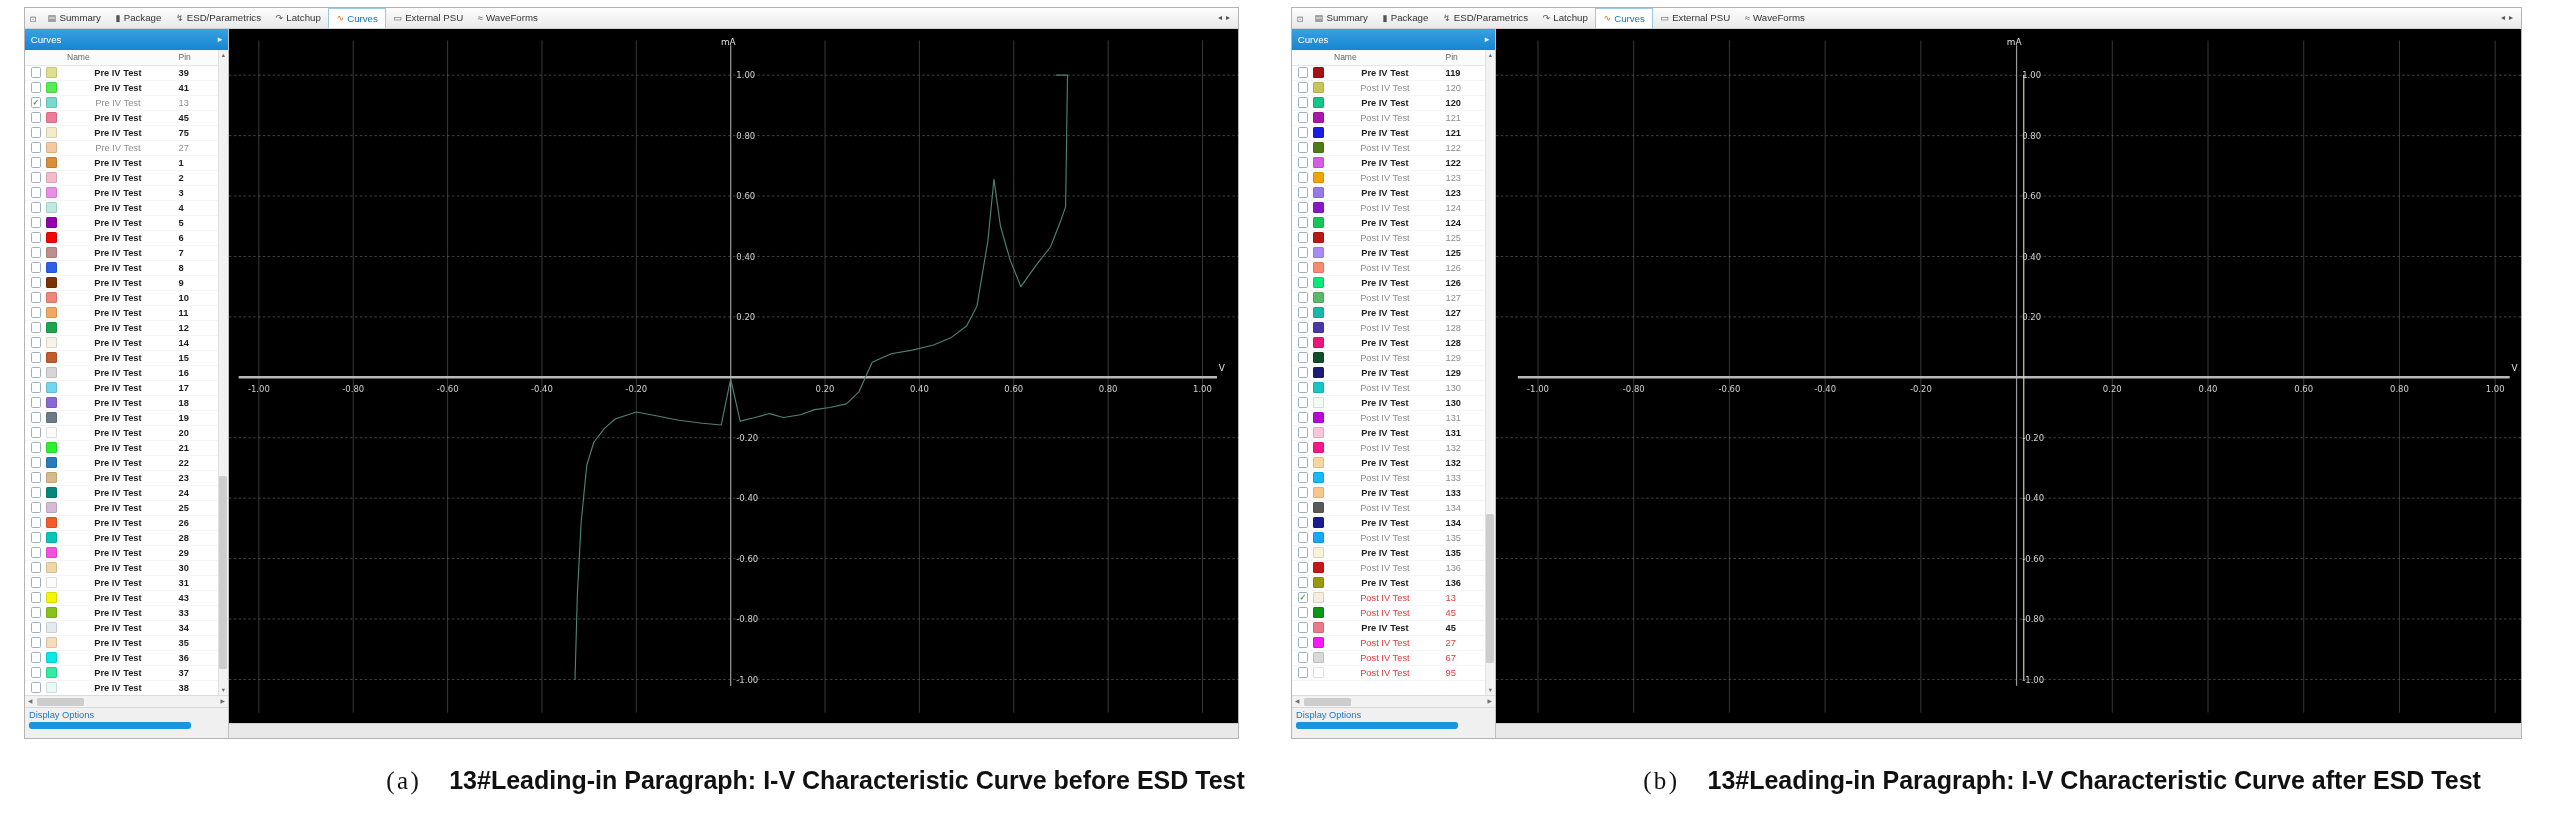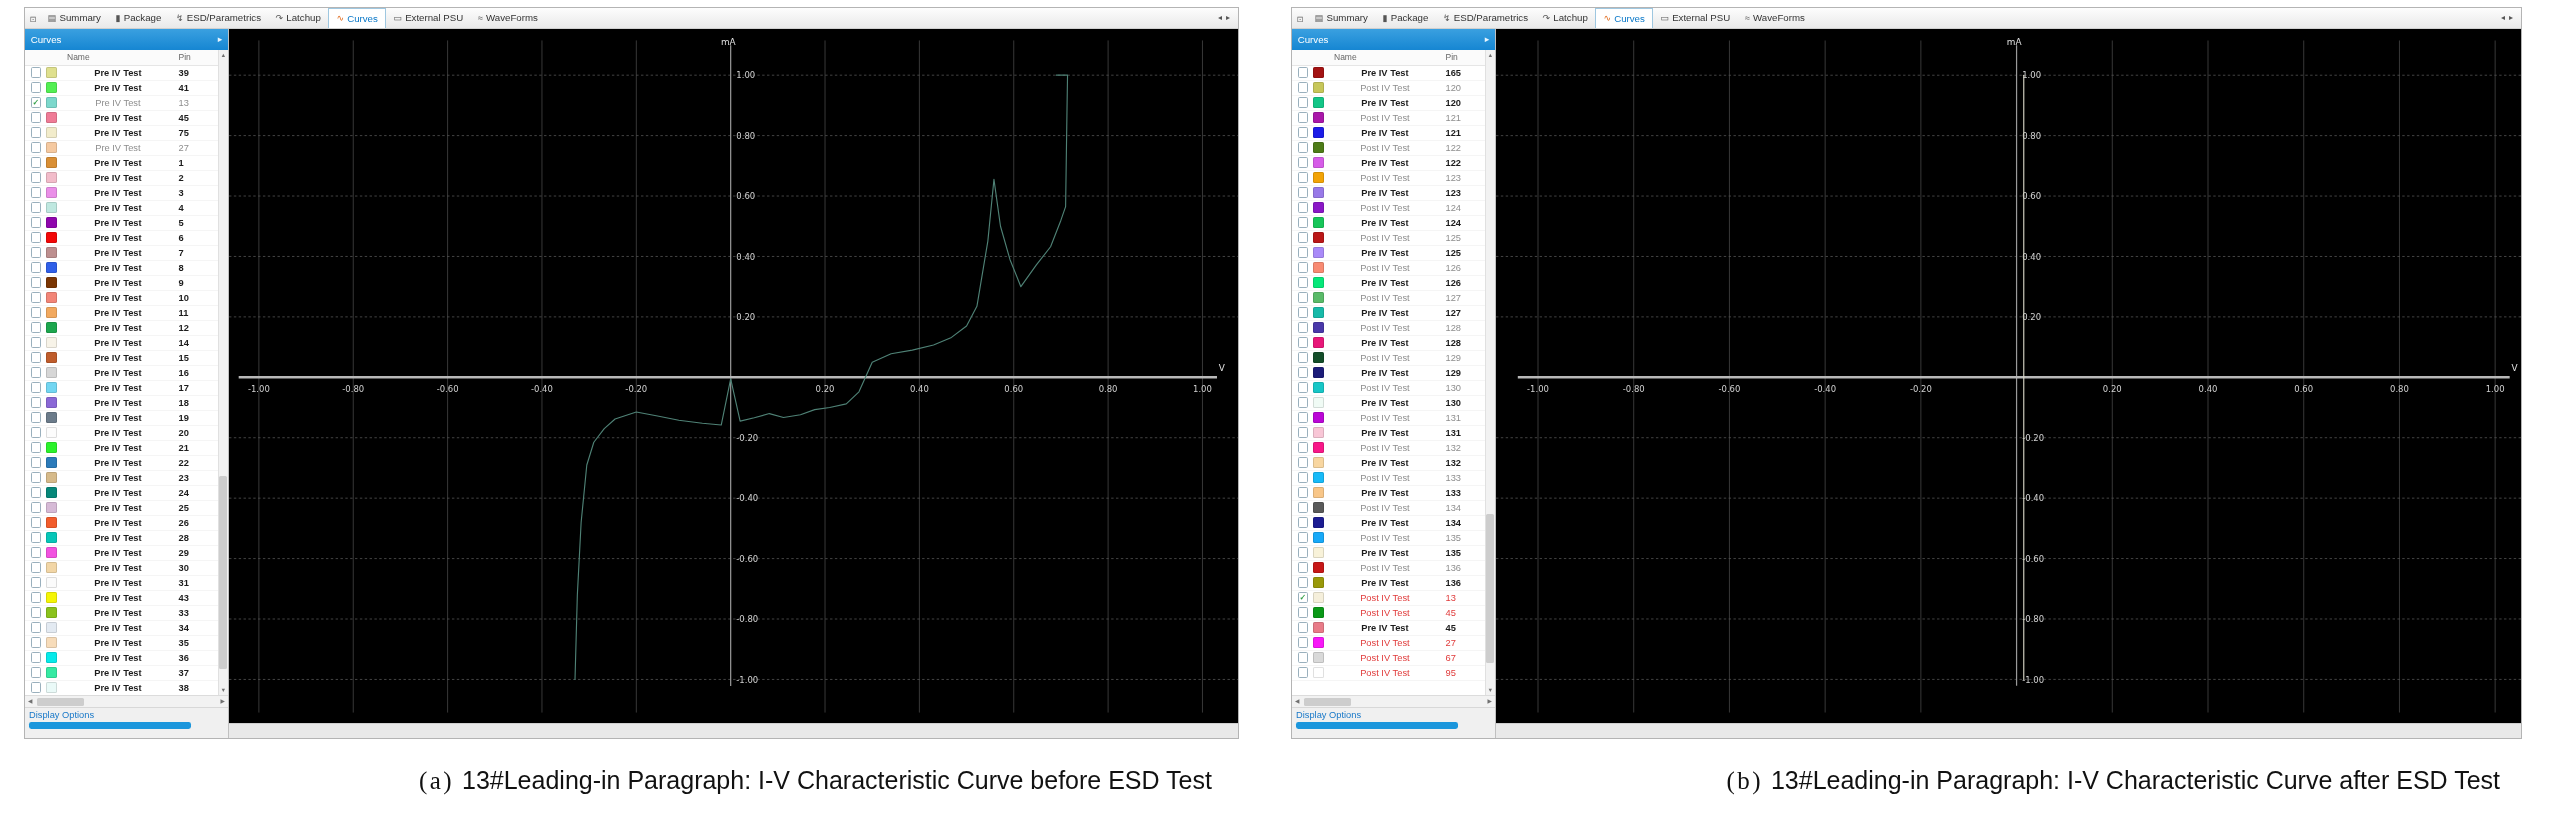--- a/index.html
+++ b/index.html
@@ -67,23 +67,23 @@
 
   
   .chart-col { flex:1; display:flex; flex-direction:column; }
   .chart { flex:1; position:relative; }
   .chart svg { position:absolute; inset:0; }
   .chart-strip { height:14.5px; background:#e9e9e9; border-top:0.8px solid #cfcfcf; }
 
   
   .caption { position:absolute; top:766px; text-align:center; font-size:25px; color:#111; white-space:nowrap; }
   .cap1 { left:242px; width:1147px; }
-  .cap2 { left:1478px; width:1022px;text-align:right; }
+  .cap2 { left:1551px; width:1022px; }
   .cap-prefix { font-family:"Liberation Serif", serif; font-weight:normal; letter-spacing:2.4px; margin-right:8px; }
-  .cap-text { font-weight:normal; }
+  .cap-text { font-weight:bold;margin-left:20px; }
 </style>
 </head>
 <body>
 
 <div class="win win1">
   <div class="tabbar">
     <span class="dock-glyph">⊡</span>
     <span class="tab">
         <span class="tab-icon">▤</span>
         <span>Summary</span>
@@ -496,21 +496,21 @@
         <div class="list-head">
           <span class="h-spacer"></span>
           <span class="h-name">Name</span>
           <span class="h-pin">Pin</span>
         </div>
         <div class="rows">
             <div class="row bold">
               <span class="cb"></span>
               <span class="sw" style="background: rgb(163, 19, 19);"></span>
               <span class="nm">Pre IV Test</span>
-              <span class="pn">165</span>
+              <span class="pn">119</span>
             </div>
             <div class="row muted">
               <span class="cb"></span>
               <span class="sw" style="background: rgb(198, 198, 89);"></span>
               <span class="nm">Post IV Test</span>
               <span class="pn">120</span>
             </div>
             <div class="row bold">
               <span class="cb"></span>
               <span class="sw" style="background: rgb(19, 198, 135);"></span>

